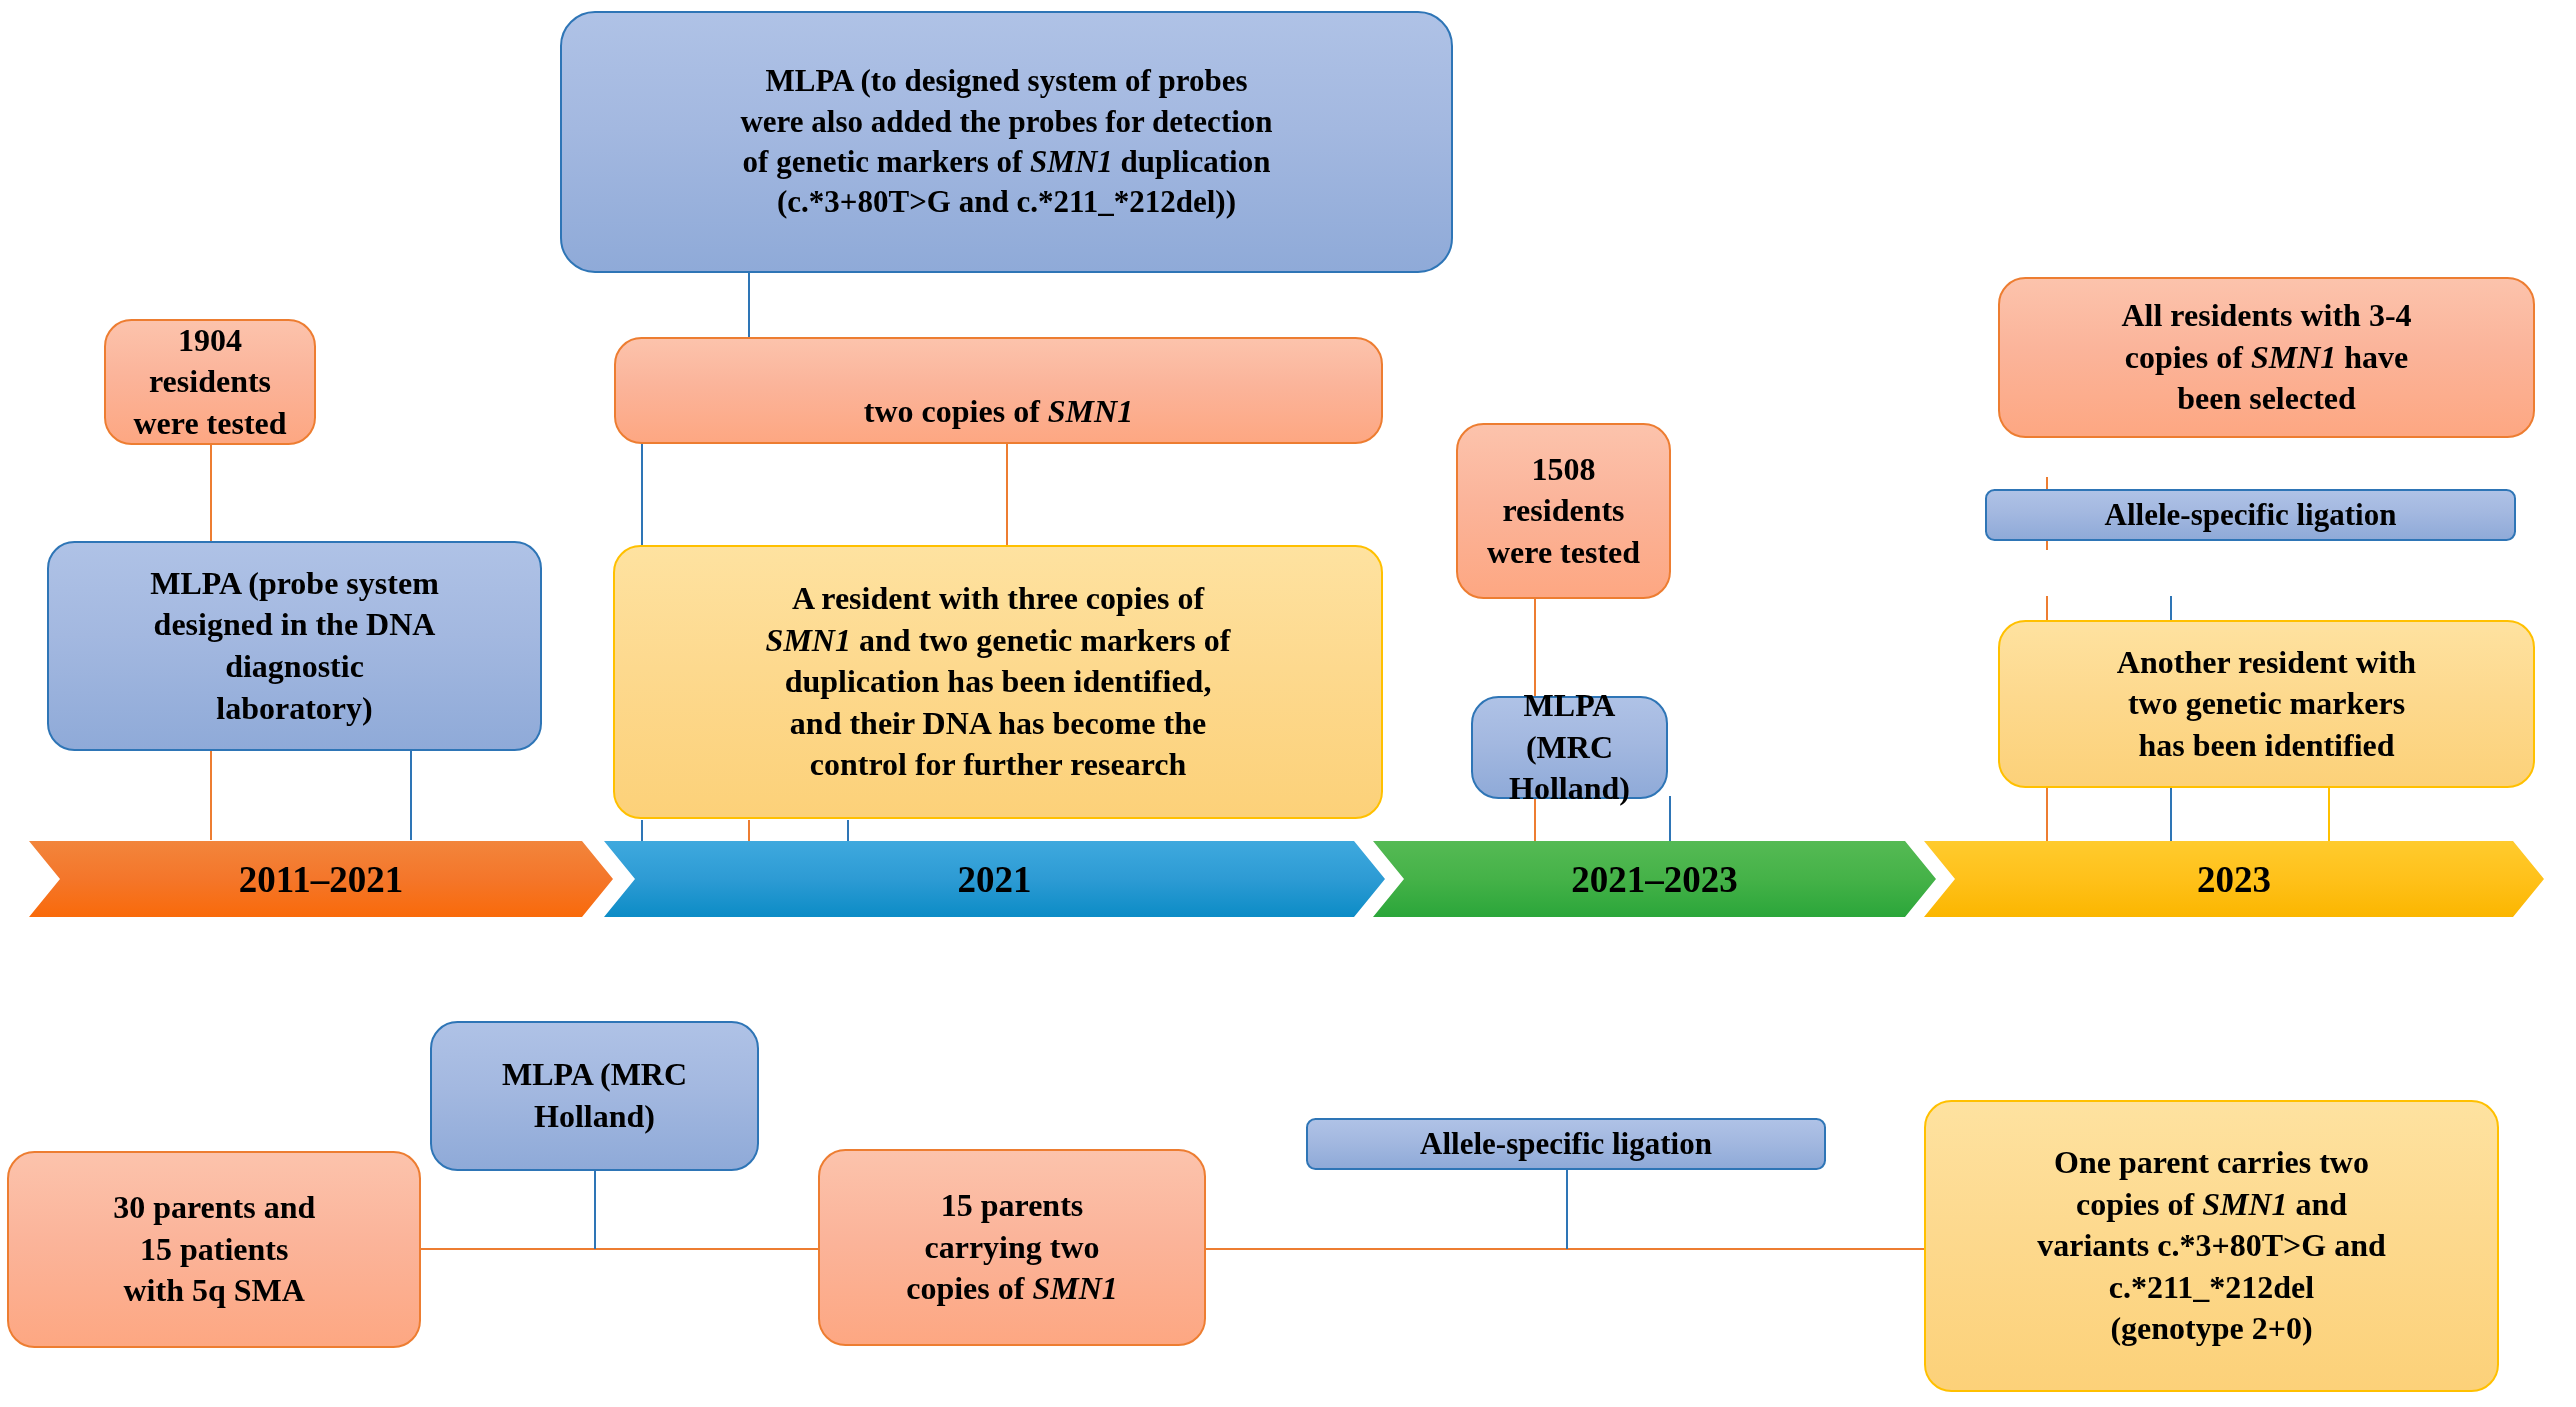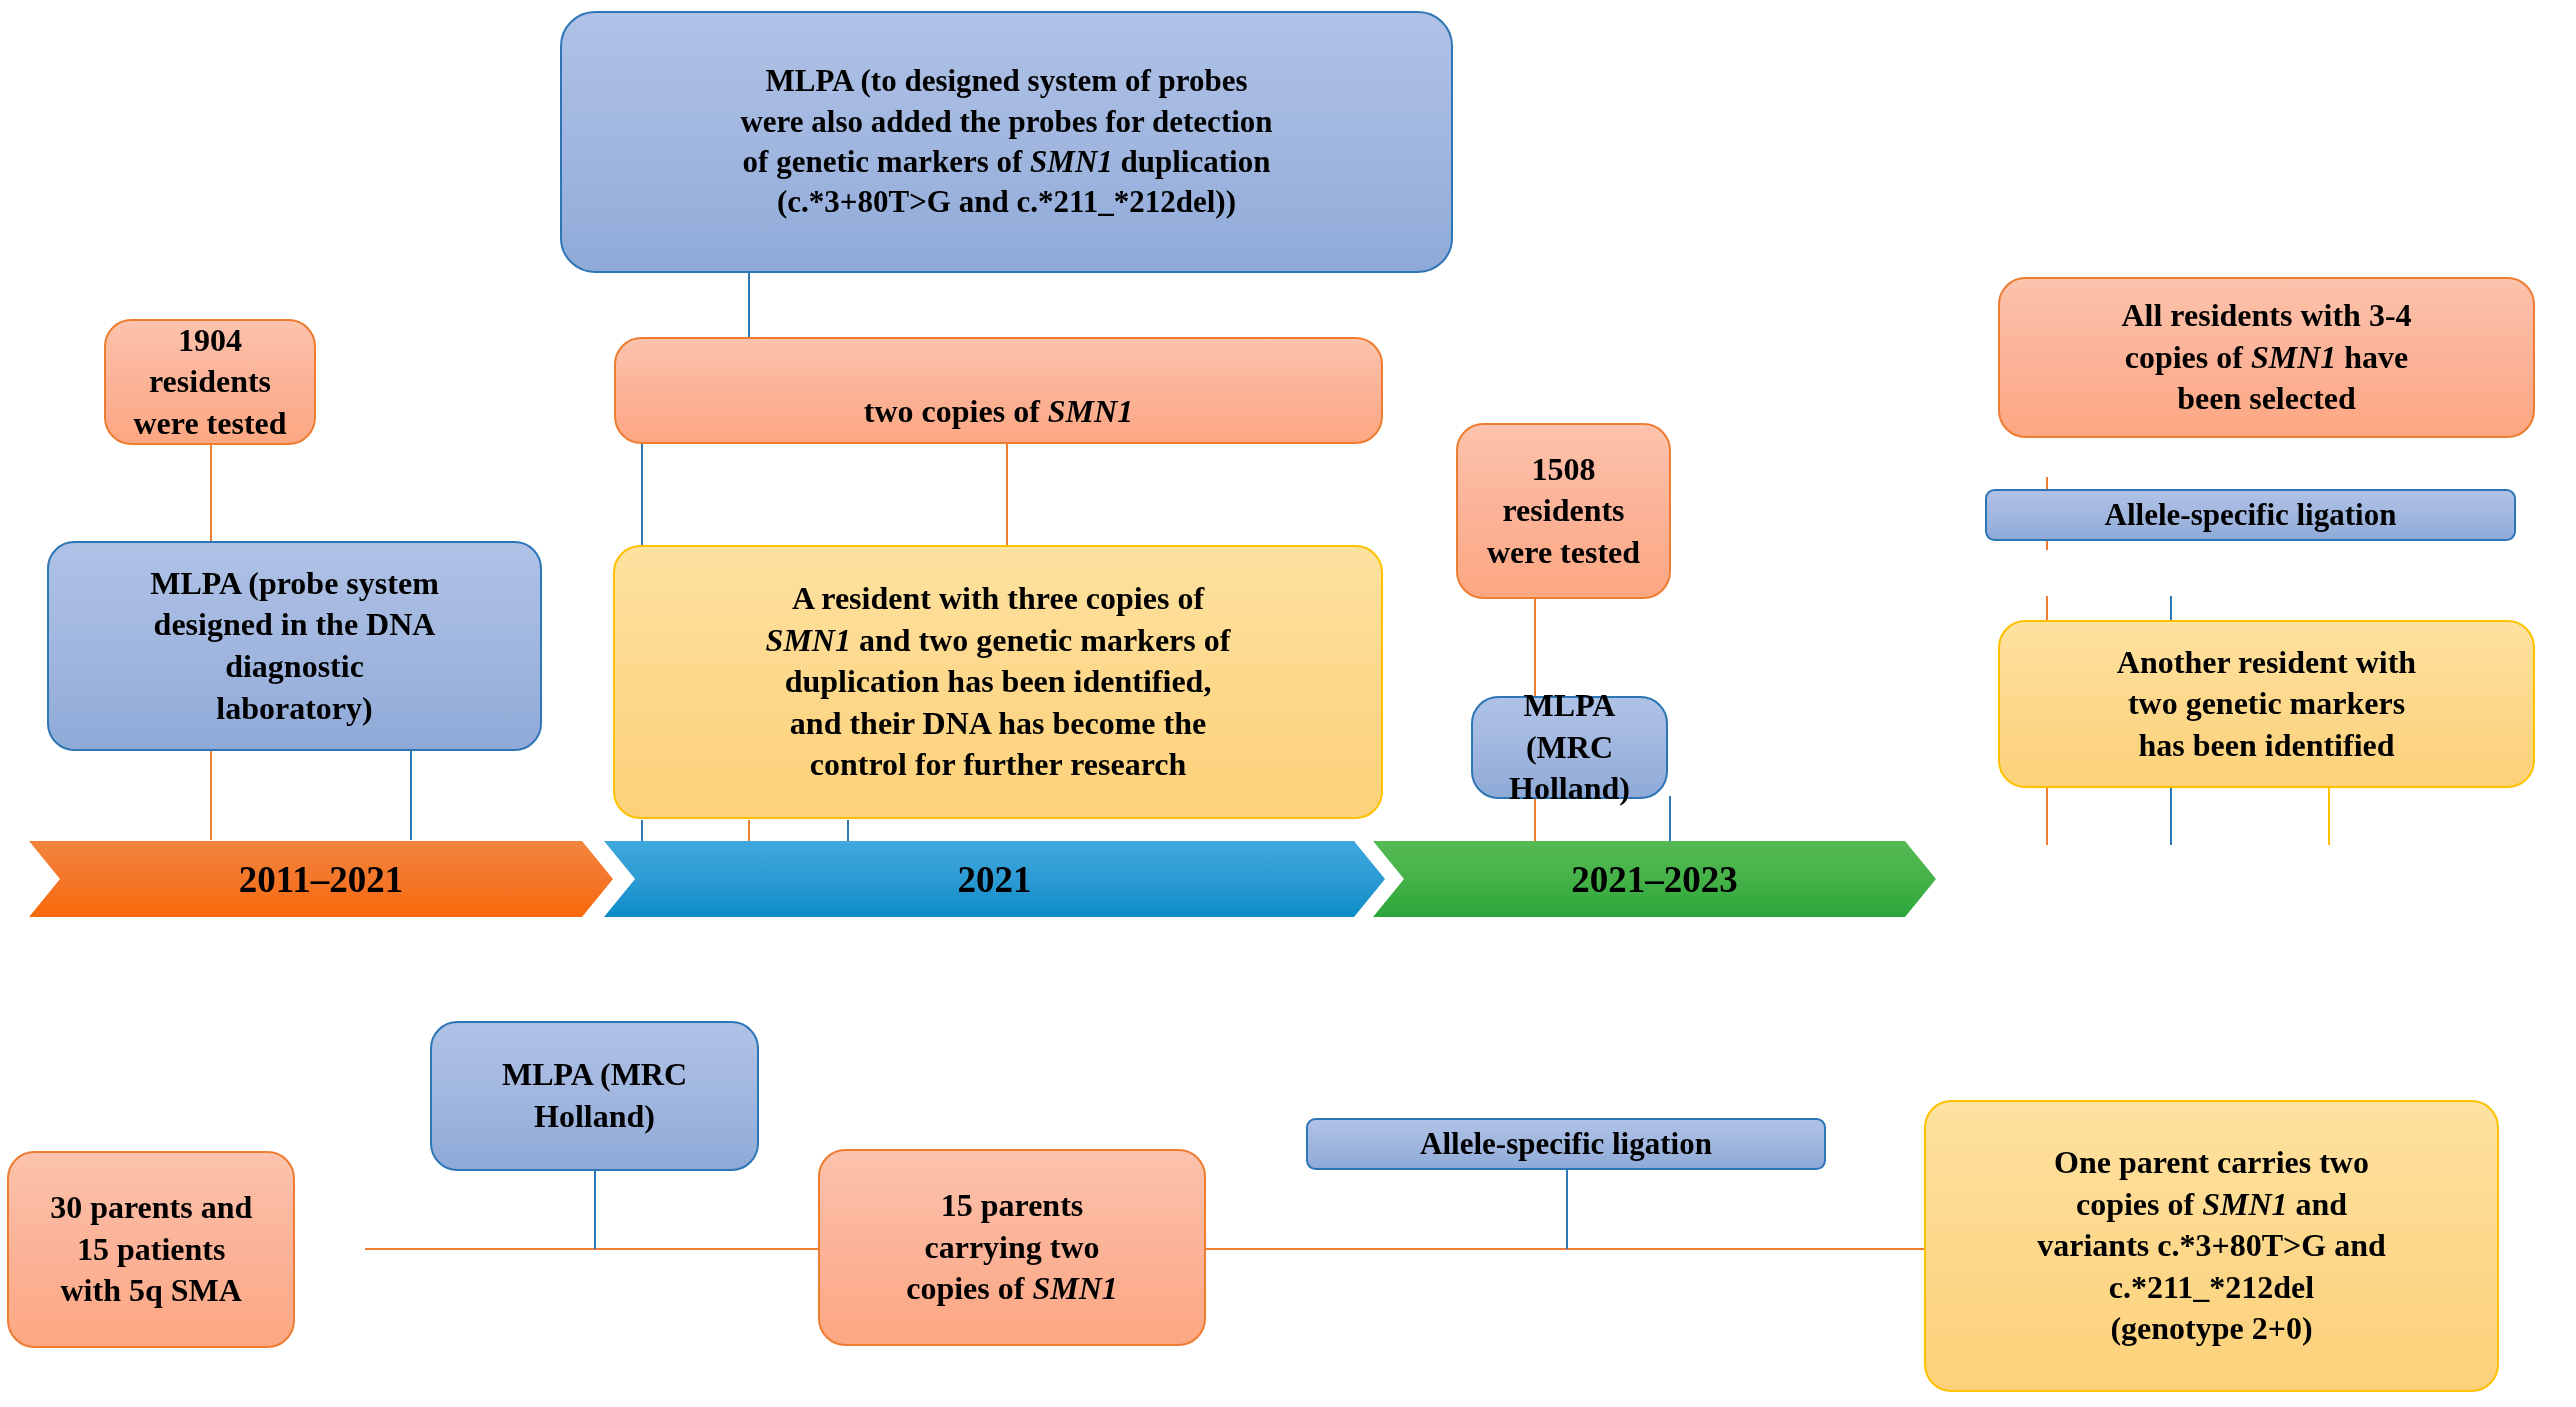--- a/index.html
+++ b/index.html
@@ -121,20 +121,23 @@
 
   <div class="chevron chev-start chev-c1" style="left:29px; top:841px; width:584px;">
     <span>2011–2021</span>
   </div>
   <div class="chevron chev-mid chev-c2" style="left:604px; top:841px; width:781px;">
     <span>2021</span>
   </div>
   <div class="chevron chev-mid chev-c3" style="left:1373px; top:841px; width:563px;">
     <span>2021–2023</span>
   </div>
+  <div class="chevron chev-mid chev-c4" style="left:1924px; top:841px; width:620px;">
+    <span>2023</span>
+  </div>
 
   <div class="node orange" style="left:104px; top:319px; width:212px; height:126px; font-size:32px;">
     <span class="txt"><span>1904 residents</span><br><span>were tested</span></span>
   </div>
 
   <div class="node blue" style="left:47px; top:541px; width:495px; height:210px; font-size:32px;">
     <span class="txt"><span>MLPA (probe system</span><br><span>designed in the DNA</span><br><span>diagnostic</span><br><span>laboratory)</span></span>
   </div>
 
   <div class="node blue" style="left:560px; top:11px; width:893px; height:262px; font-size:31px; border-radius:35px;">
@@ -180,21 +183,21 @@
   </div>
 
   <div class="node blue" style="left:1985px; top:489px; width:531px; height:52px; font-size:31px; border-radius:9.5px;">
     <span class="txt">Allele-specific ligation</span>
   </div>
 
   <div class="node yellow" style="left:1998px; top:620px; width:537px; height:168px; font-size:32px;">
     <span class="txt"><span>Another resident with</span><br><span>two genetic markers</span><br><span>has been identified</span></span>
   </div>
 
-  <div class="node orange" style="left:7.2px; top:1151px; width:288px; height:197px; font-size:32px;">
+  <div class="node orange" style="left:7.2px; top:1151px; width:414px; height:197px; font-size:32px;">
     <span class="txt"><span>30 parents and</span><br><span>15 patients</span><br><span>with 5q SMA</span></span>
   </div>
 
   <div class="node blue" style="left:430px; top:1021px; width:329px; height:150px; font-size:32px;">
     <span class="txt"><span>MLPA (MRC</span><br><span>Holland)</span></span>
   </div>
 
   <div class="node orange" style="left:818px; top:1149px; width:388px; height:197px; font-size:32px;">
     <span class="txt">
       <span>15 parents</span><br>

